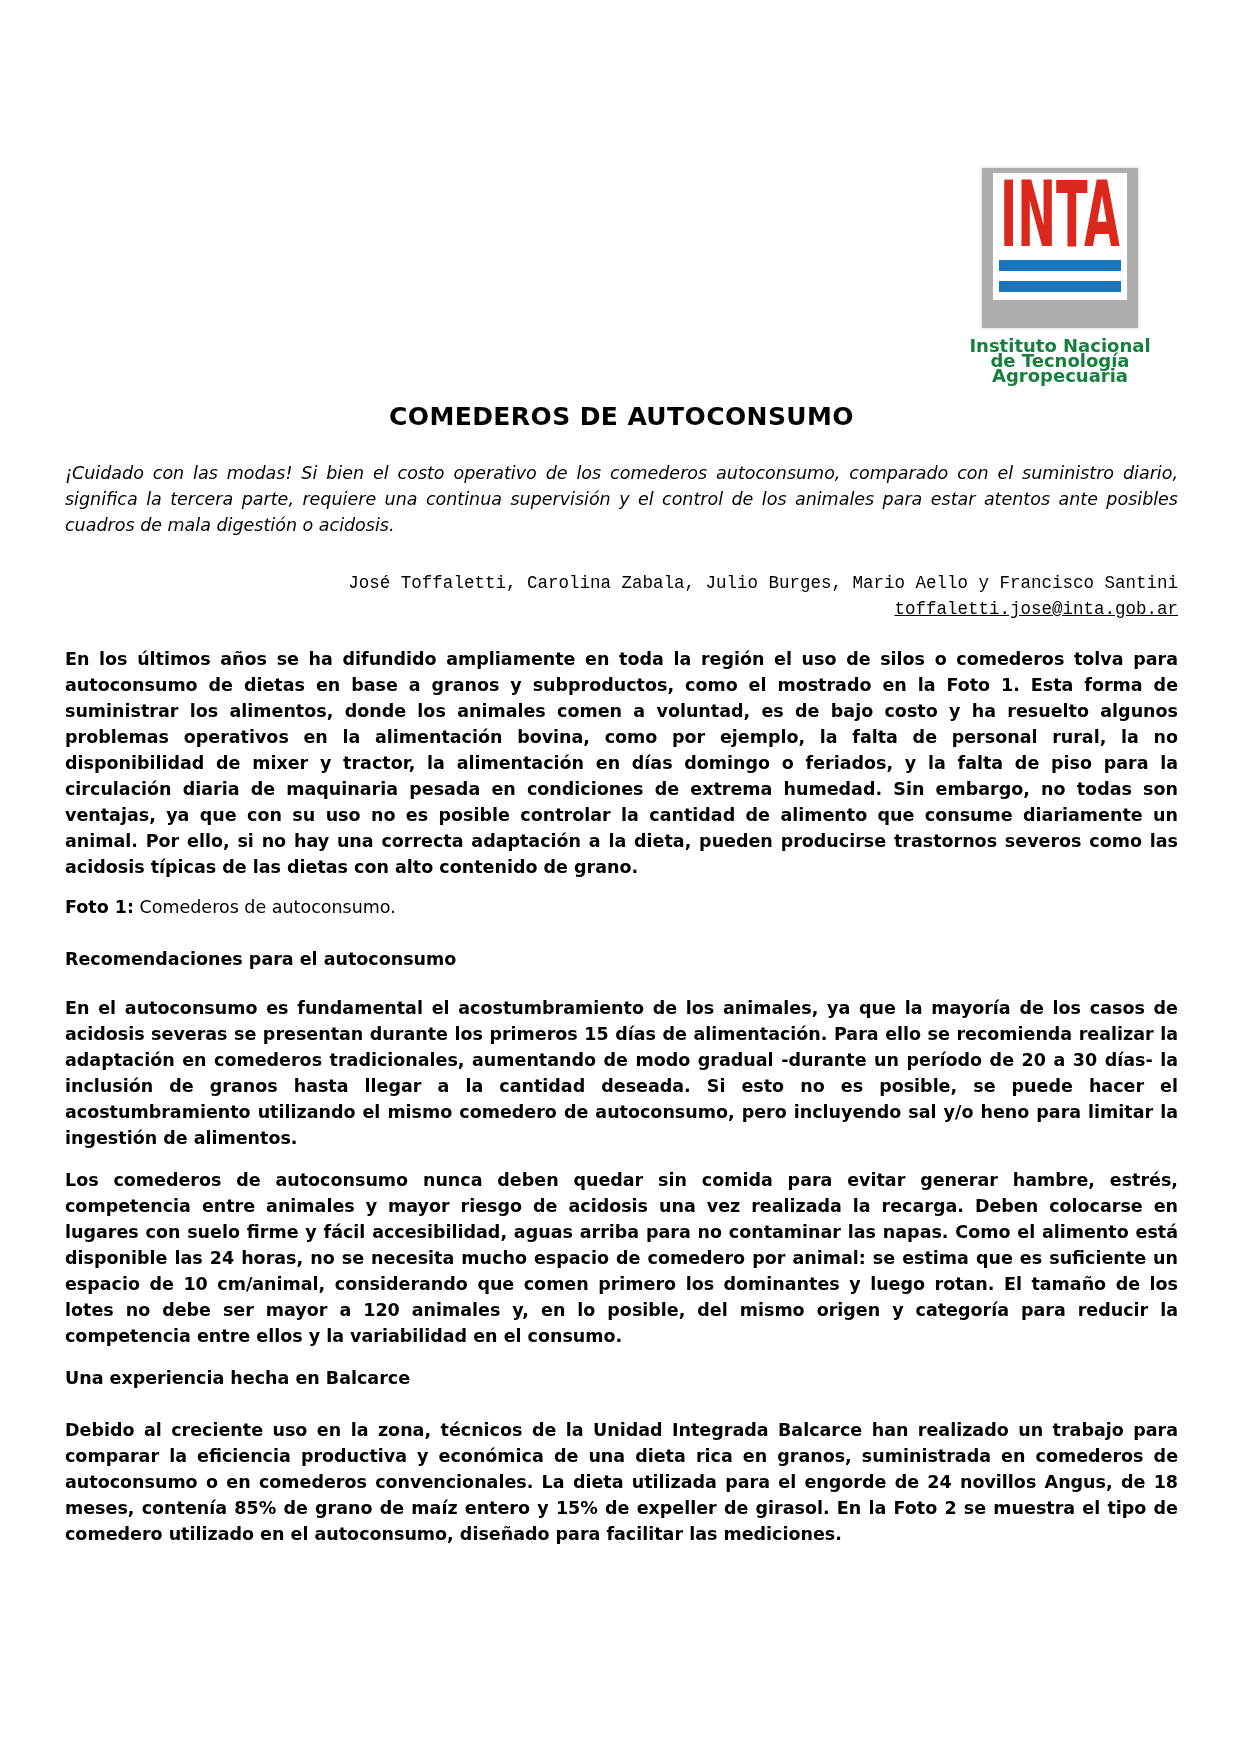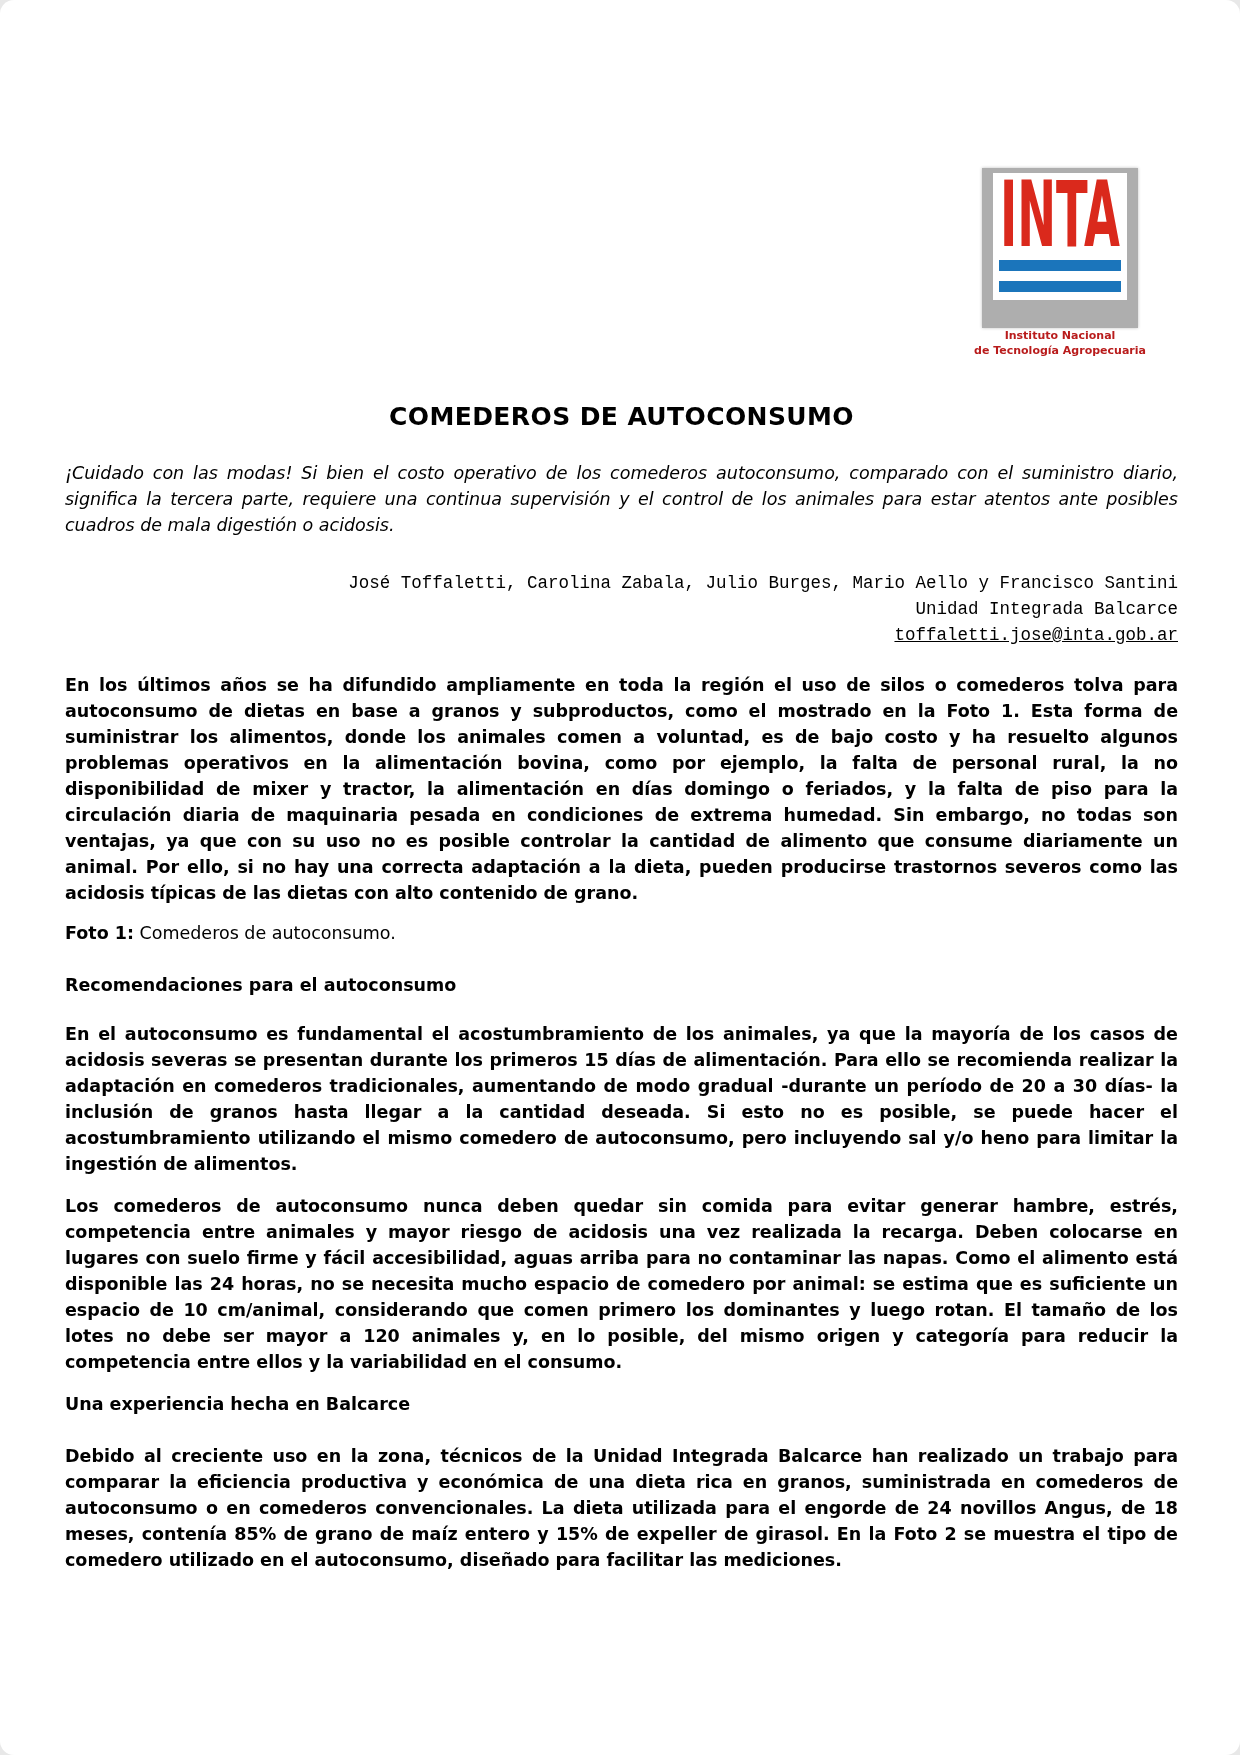--- a/index.html
+++ b/index.html
@@ -6,21 +6,20 @@
   html, body { background: #e8e8e8; }
   .page {
     position: relative;
     width: 1240px;
     height: 1755px;
     margin: 0 auto;
     background: #ffffff;
     font-family: "DejaVu Sans", "Liberation Sans", sans-serif;
     color: #000000;
     overflow: hidden;
-    border-radius: 14px;
   }
 
   
   .logo-block {
     position: absolute;
     top: 168px;
     left: 960px;
     width: 200px;
     text-align: center;
   }
@@ -43,24 +42,25 @@
   .logo-inner svg { display: block; margin: 0 auto; }
   .logo-stripe {
     width: 122px;
     height: 11px;
     margin: 0 auto;
     background: #1b75bb;
   }
   .logo-stripe.top { margin-top: 5px; }
   .logo-stripe.bottom { margin-top: 10px; }
   .logo-caption {
-    font-size: 11px;
+    margin-top: 10px;
+    font-size: 18px;
     line-height: 15px;
     font-weight: bold;
-    color: #b91c1c;
+    color: #15803d;
   }
 
   
   .content {
     position: absolute;
     top: 378px;
     left: 65px;
     width: 1113px;
     font-size: 17.5px;
     line-height: 26px;
@@ -132,21 +132,20 @@
 
   <div class="content">
 
 
     <h1 class="doc-title">COMEDEROS DE AUTOCONSUMO</h1>
 
     <p class="lead">¡Cuidado con las modas! Si bien el costo operativo de los comederos autoconsumo, comparado con el suministro diario, significa la tercera parte, requiere una continua supervisión y el control de los animales para estar atentos ante posibles cuadros de mala digestión o acidosis.</p>
 
     <div class="authors-block">
       <div>José Toffaletti, Carolina Zabala, Julio Burges, Mario Aello y Francisco Santini</div>
-      <div>Unidad Integrada Balcarce</div>
       <div><a class="email">toffaletti.jose@inta.gob.ar</a></div>
     </div>
 
     <p class="body-par intro-par">En los últimos años se ha difundido ampliamente en toda la región el uso de silos o comederos tolva para autoconsumo de dietas en base a granos y subproductos, como el mostrado en la Foto 1. Esta forma de suministrar los alimentos, donde los animales comen a voluntad, es de bajo costo y ha resuelto algunos problemas operativos en la alimentación bovina, como por ejemplo, la falta de personal rural, la no disponibilidad de mixer y tractor, la alimentación en días domingo o feriados, y la falta de piso para la circulación diaria de maquinaria pesada en condiciones de extrema humedad. Sin embargo, no todas son ventajas, ya que con su uso no es posible controlar la cantidad de alimento que consume diariamente un animal. Por ello, si no hay una correcta adaptación a la dieta, pueden producirse trastornos severos como las acidosis típicas de las dietas con alto contenido de grano.</p>
 
     <p class="foto-caption"><b>Foto 1:</b> <span>Comederos de autoconsumo.</span></p>
 
     <h2 class="section-heading h-rec">Recomendaciones para el autoconsumo</h2>
 
     <p class="body-par rec-p1">En el autoconsumo es fundamental el acostumbramiento de los animales, ya que la mayoría de los casos de acidosis severas se presentan durante los primeros 15 días de alimentación. Para ello se recomienda realizar la adaptación en comederos tradicionales, aumentando de modo gradual -durante un período de 20 a 30 días- la inclusión de granos hasta llegar a la cantidad deseada. Si esto no es posible, se puede hacer el acostumbramiento utilizando el mismo comedero de autoconsumo, pero incluyendo sal y/o heno para limitar la ingestión de alimentos.</p>

